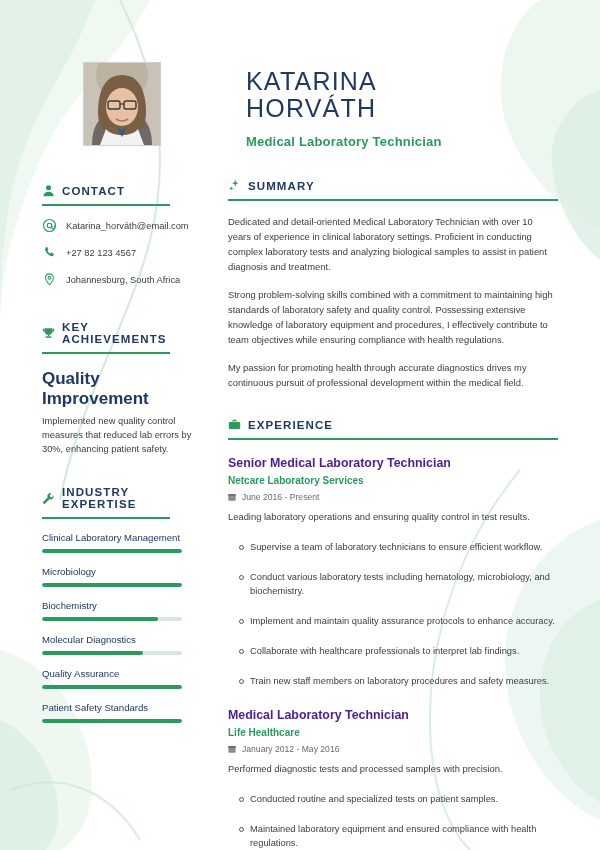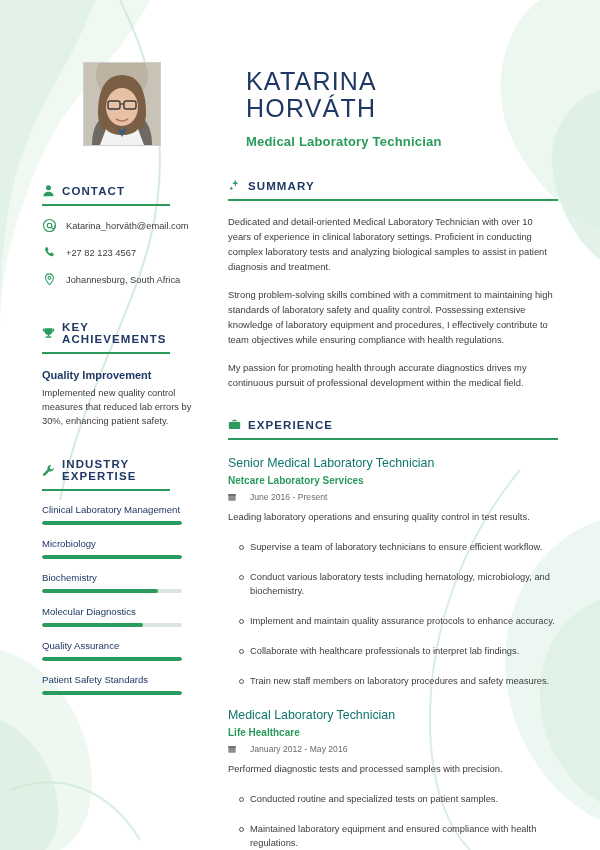--- a/index.html
+++ b/index.html
@@ -118,21 +118,21 @@
     line-height: 13px;
   }
   .contact-item .cico {
     flex: 0 0 15px;
     width: 15px; height: 15px;
     color: #2a9b5d;
     margin-top: -2px;
   }
   
   .ach-title {
-    font-size: 11px;
+    font-size: 17px;
     font-weight: bold;
     color: #1f3864;
     margin-top: 15px;
   }
   .ach-desc {
     font-size: 9.3px;
     color: #3c3c3c;
     line-height: 14px;
     margin-top: 5px;
   }
@@ -161,33 +161,33 @@
   .para {
     font-size: 9.4px;
     line-height: 15px;
     color: #3c3c3c;
     margin-top: 13px;
   }
   
   .job { margin-top: 16px; }
   .job-role {
     font-size: 12.4px;
-    font-weight: normal;
-    color: #0f766e;
+    font-weight: bold;
+    color: #4c1d95;
   }
   .job-company {
     font-size: 10px;
     font-weight: bold;
     color: #2a9b5d;
     margin-top: 5px;
   }
   .job-date {
     display: flex;
     align-items: center;
-    gap: 14px;
+    gap: 6px;
     font-size: 8.6px;
     color: #6b6b6b;
     margin-top: 6px;
   }
   .job-date .dico { color: #8c8c8c; display:inline-flex; }
   .job-desc {
     font-size: 9.4px;
     line-height: 14px;
     color: #3c3c3c;
     margin-top: 8px;

